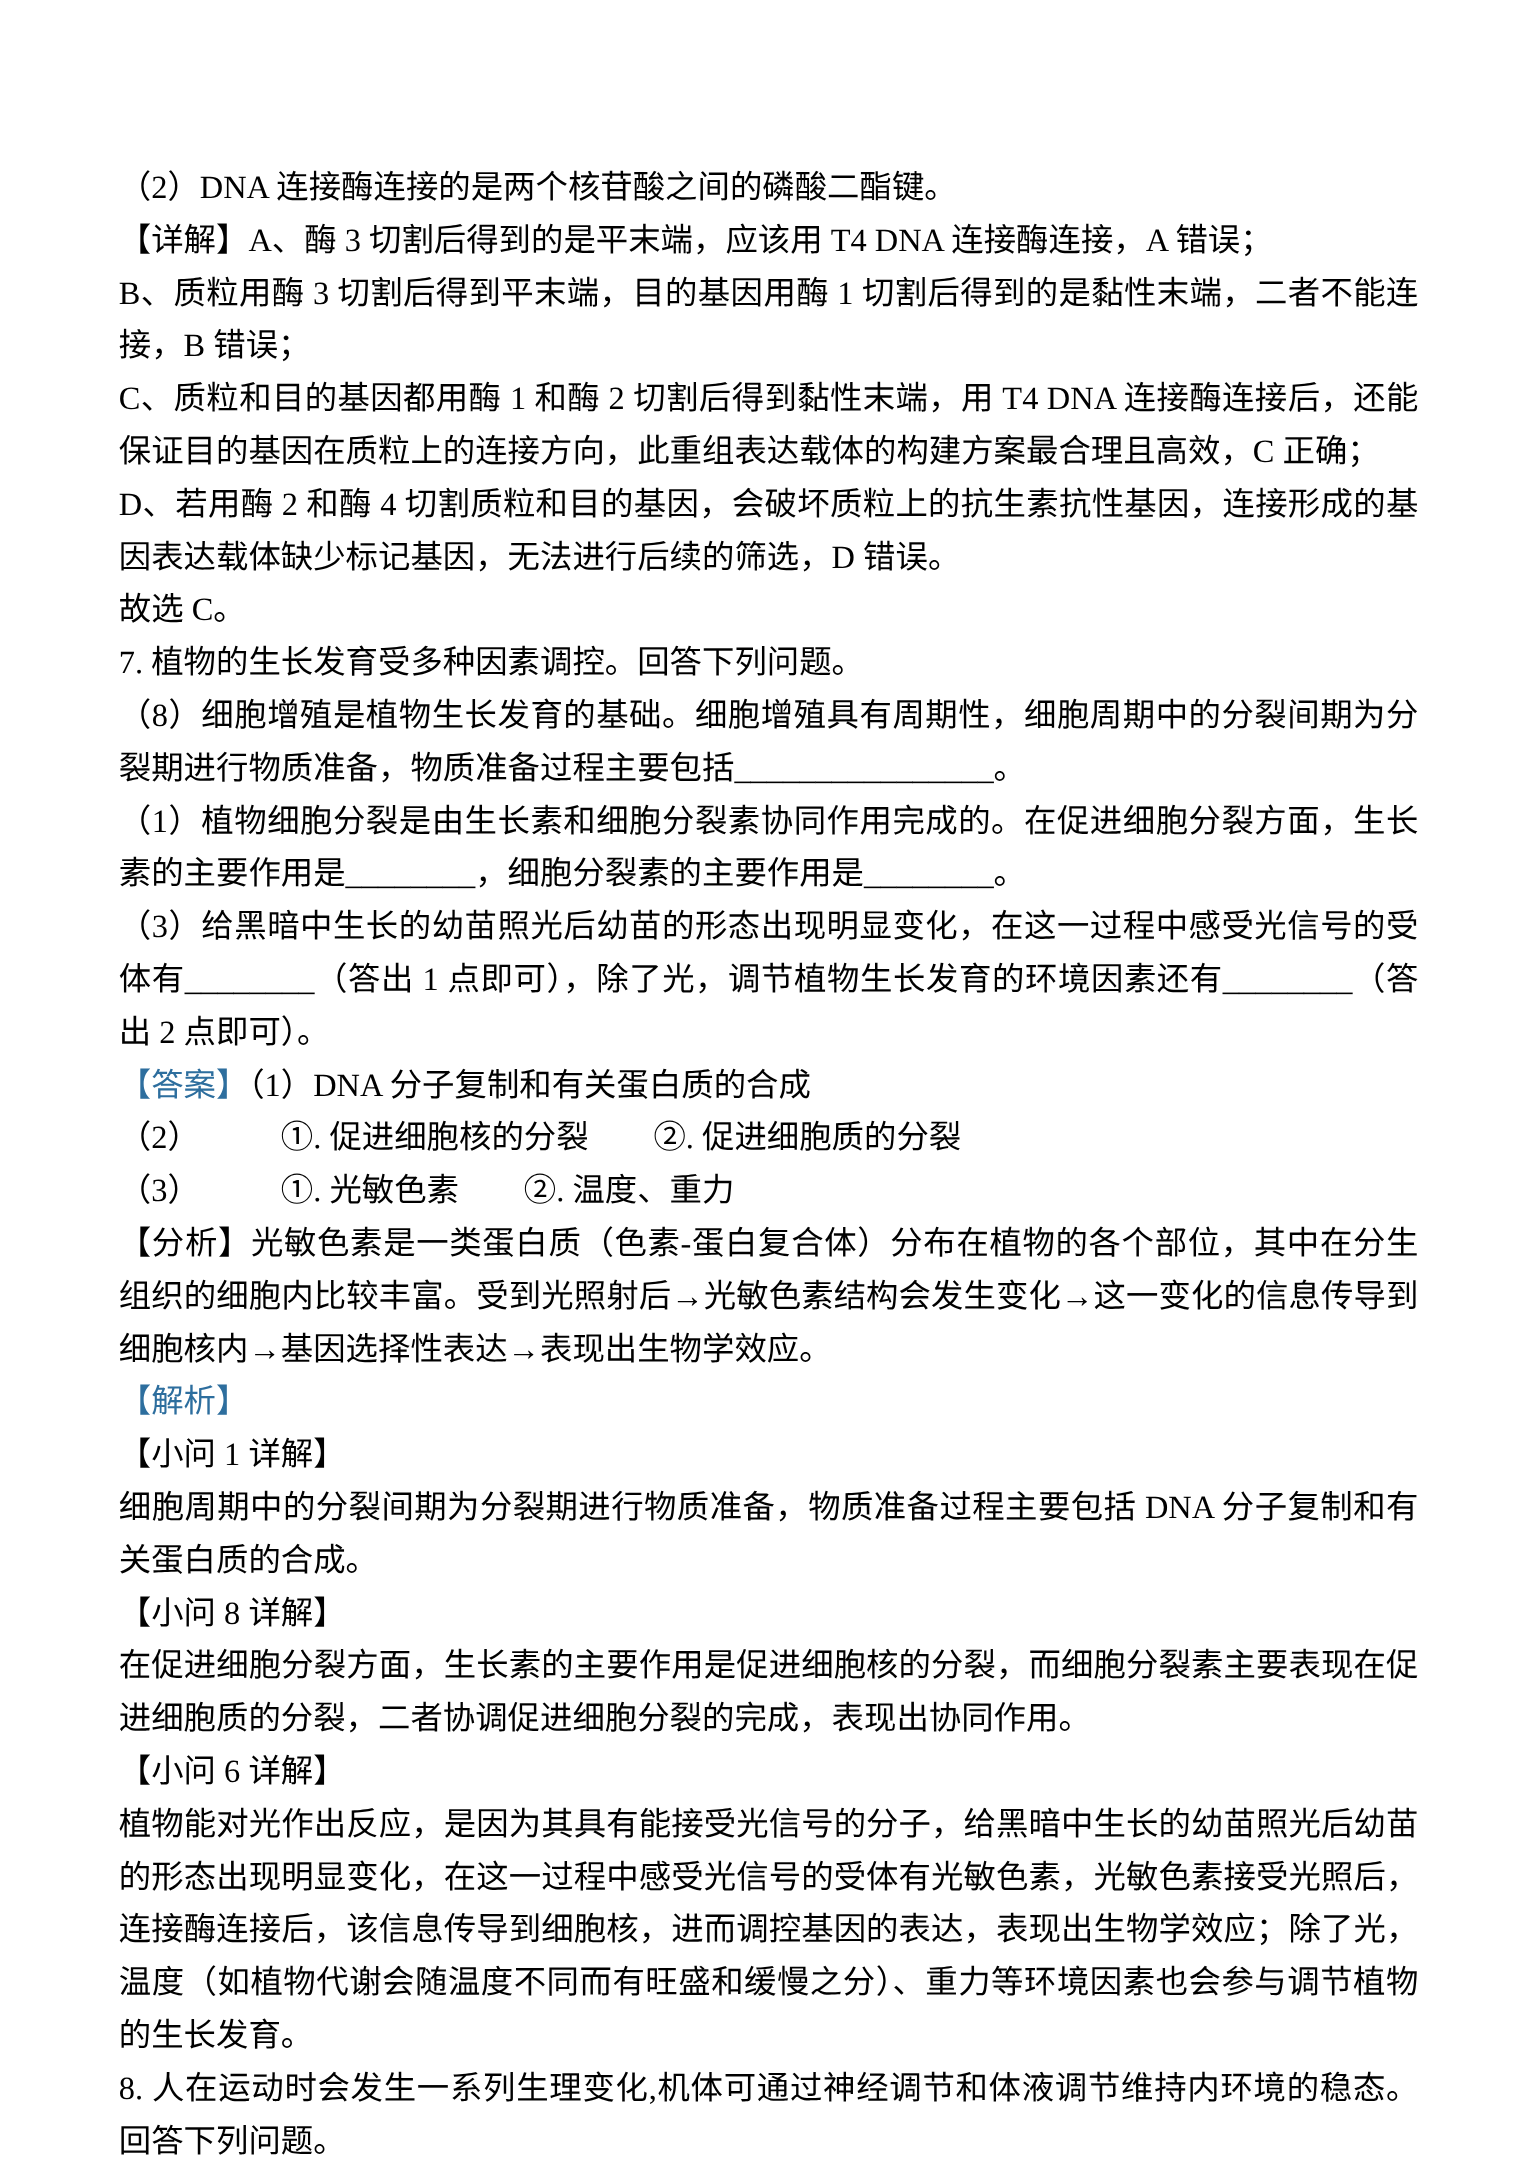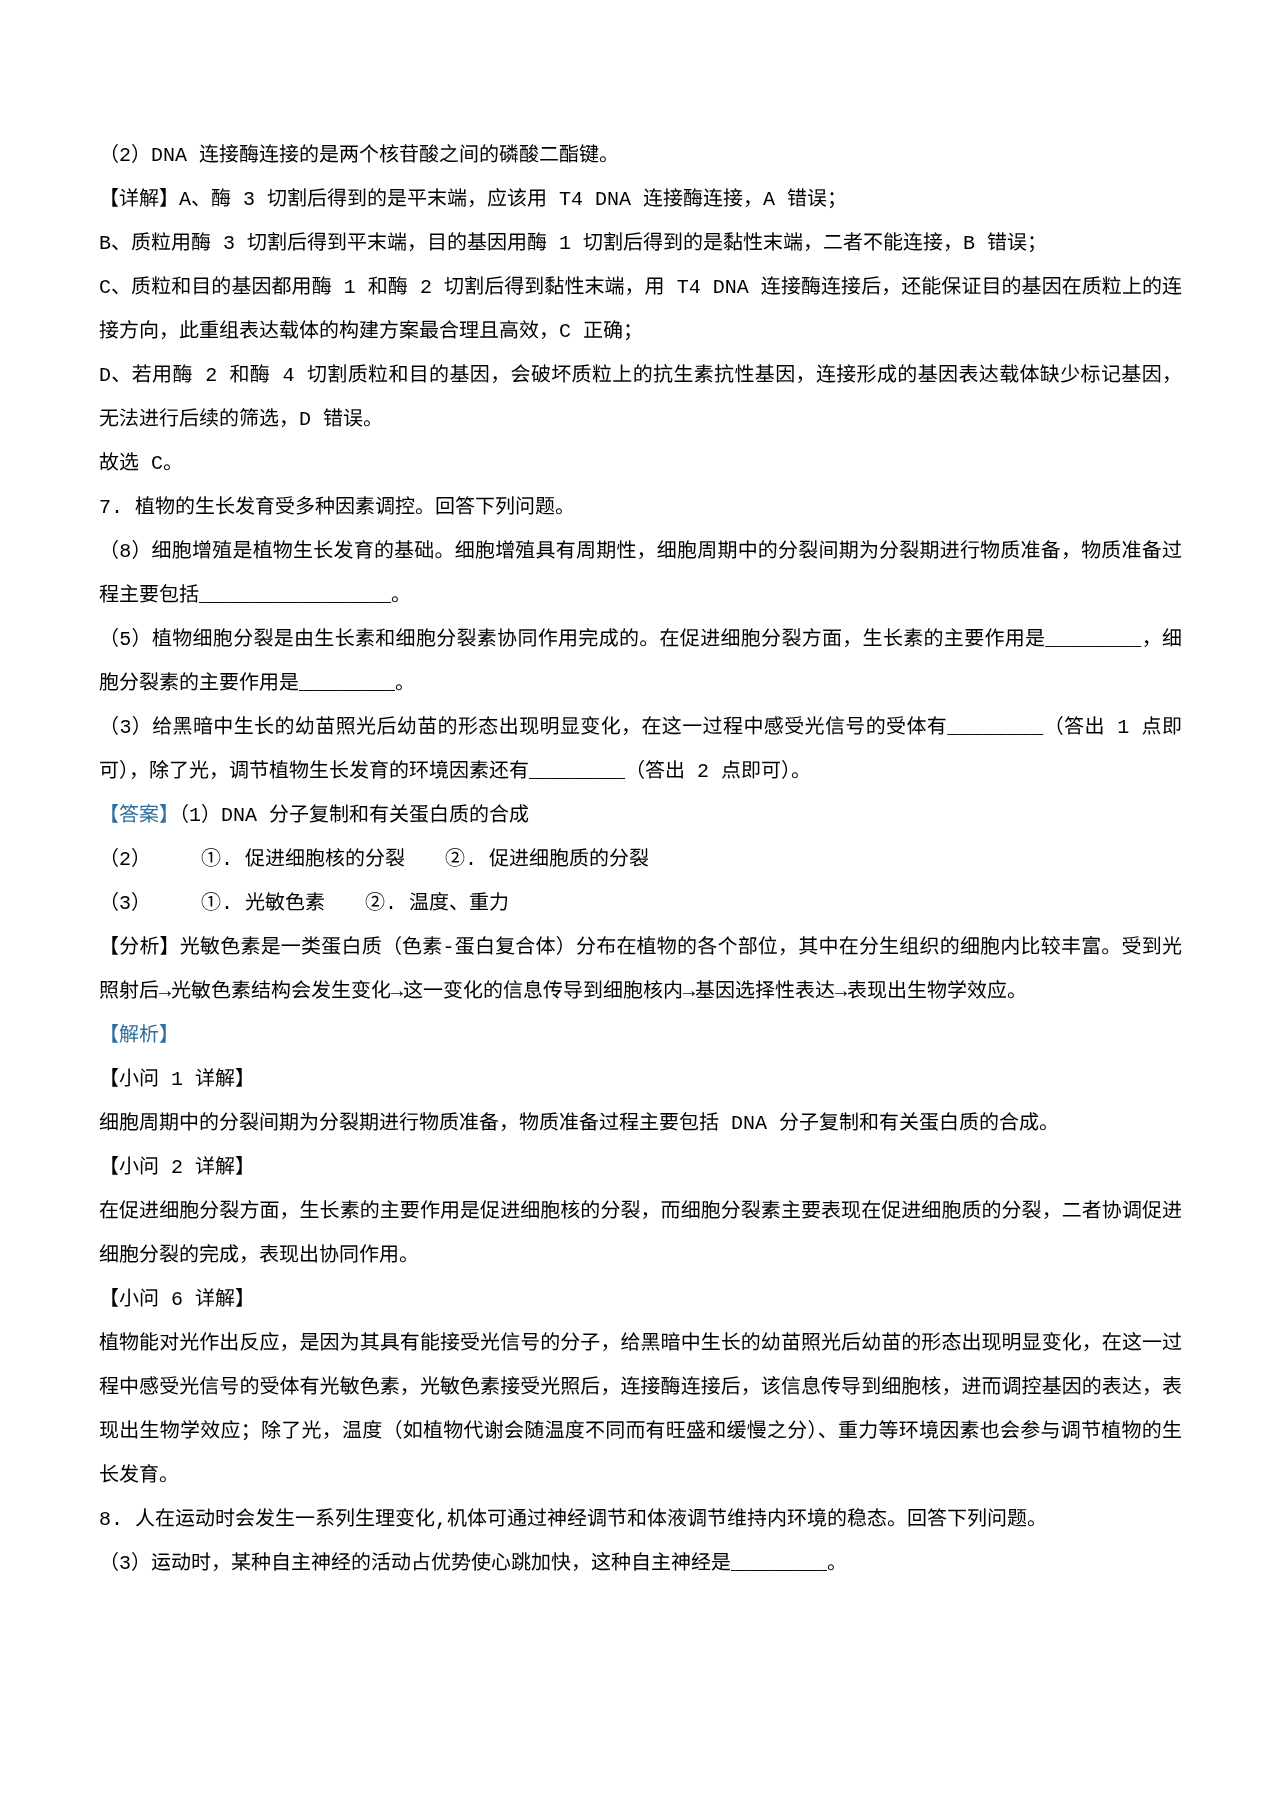--- a/index.html
+++ b/index.html
@@ -16,51 +16,50 @@
   .page {
     box-sizing: border-box;
     width: 1280px;
     height: 1810px;
     padding: 134px 98px 0 99px;
     background: #ffffff;
   }
   .para {
     margin: 0;
     padding: 0;
-    font-size: 20px;
+    font-size: 27px;
     line-height: 44px;
     color: #000000;
     text-align: justify;
     word-break: break-all;
-    font-family: Liberation Mono, monospace;
   }
   .accent {
     color: var(--accent, #2d6e9e);
   }
 </style>
 </head>
 <body style="background: rgb(255, 255, 255);">
 
 <main class="page">
     <p class="para"><span>（2）DNA 连接酶连接的是两个核苷酸之间的磷酸二酯键。</span></p>
     <p class="para"><span>【详解】A、酶 3 切割后得到的是平末端，应该用 T4 DNA 连接酶连接，A 错误；</span></p>
     <p class="para"><span>B、质粒用酶 3 切割后得到平末端，目的基因用酶 1 切割后得到的是黏性末端，二者不能连接，B 错误；</span></p>
     <p class="para"><span>C、质粒和目的基因都用酶 1 和酶 2 切割后得到黏性末端，用 T4 DNA 连接酶连接后，还能保证目的基因在质粒上的连接方向，此重组表达载体的构建方案最合理且高效，C 正确；</span></p>
     <p class="para"><span>D、若用酶 2 和酶 4 切割质粒和目的基因，会破坏质粒上的抗生素抗性基因，连接形成的基因表达载体缺少标记基因，无法进行后续的筛选，D 错误。</span></p>
     <p class="para"><span>故选 C。</span></p>
     <p class="para"><span>7. 植物的生长发育受多种因素调控。回答下列问题。</span></p>
     <p class="para"><span>（8）细胞增殖是植物生长发育的基础。细胞增殖具有周期性，细胞周期中的分裂间期为分裂期进行物质准备，物质准备过程主要包括________________。</span></p>
-    <p class="para"><span>（5）植物细胞分裂是由生长素和细胞分裂素协同作用完成的。在促进细胞分裂方面，生长素的主要作用是________，细胞分裂素的主要作用是________。</span></p>
+    <p class="para"><span>（1）植物细胞分裂是由生长素和细胞分裂素协同作用完成的。在促进细胞分裂方面，生长素的主要作用是________，细胞分裂素的主要作用是________。</span></p>
     <p class="para"><span>（3）给黑暗中生长的幼苗照光后幼苗的形态出现明显变化，在这一过程中感受光信号的受体有________（答出 1 点即可），除了光，调节植物生长发育的环境因素还有________（答出 2 点即可）。</span></p>
     <p class="para"><span class="accent">【答案】</span><span>（1）DNA 分子复制和有关蛋白质的合成</span></p>
     <p class="para"><span>（2）　　　①. 促进细胞核的分裂　　②. 促进细胞质的分裂</span></p>
     <p class="para"><span>（3）　　　①. 光敏色素　　②. 温度、重力</span></p>
     <p class="para"><span>【分析】光敏色素是一类蛋白质（色素-蛋白复合体）分布在植物的各个部位，其中在分生组织的细胞内比较丰富。受到光照射后→光敏色素结构会发生变化→这一变化的信息传导到细胞核内→基因选择性表达→表现出生物学效应。</span></p>
     <p class="para"><span class="accent">【解析】</span></p>
     <p class="para"><span>【小问 1 详解】</span></p>
     <p class="para"><span>细胞周期中的分裂间期为分裂期进行物质准备，物质准备过程主要包括 DNA 分子复制和有关蛋白质的合成。</span></p>
-    <p class="para"><span>【小问 2 详解】</span></p>
+    <p class="para"><span>【小问 8 详解】</span></p>
     <p class="para"><span>在促进细胞分裂方面，生长素的主要作用是促进细胞核的分裂，而细胞分裂素主要表现在促进细胞质的分裂，二者协调促进细胞分裂的完成，表现出协同作用。</span></p>
     <p class="para"><span>【小问 6 详解】</span></p>
     <p class="para"><span>植物能对光作出反应，是因为其具有能接受光信号的分子，给黑暗中生长的幼苗照光后幼苗的形态出现明显变化，在这一过程中感受光信号的受体有光敏色素，光敏色素接受光照后，连接酶连接后，该信息传导到细胞核，进而调控基因的表达，表现出生物学效应；除了光，温度（如植物代谢会随温度不同而有旺盛和缓慢之分）、重力等环境因素也会参与调节植物的生长发育。</span></p>
     <p class="para"><span>8. 人在运动时会发生一系列生理变化,机体可通过神经调节和体液调节维持内环境的稳态。回答下列问题。</span></p>
     <p class="para"><span>（3）运动时，某种自主神经的活动占优势使心跳加快，这种自主神经是________。</span></p>
   </main>
 
 </body></html>

